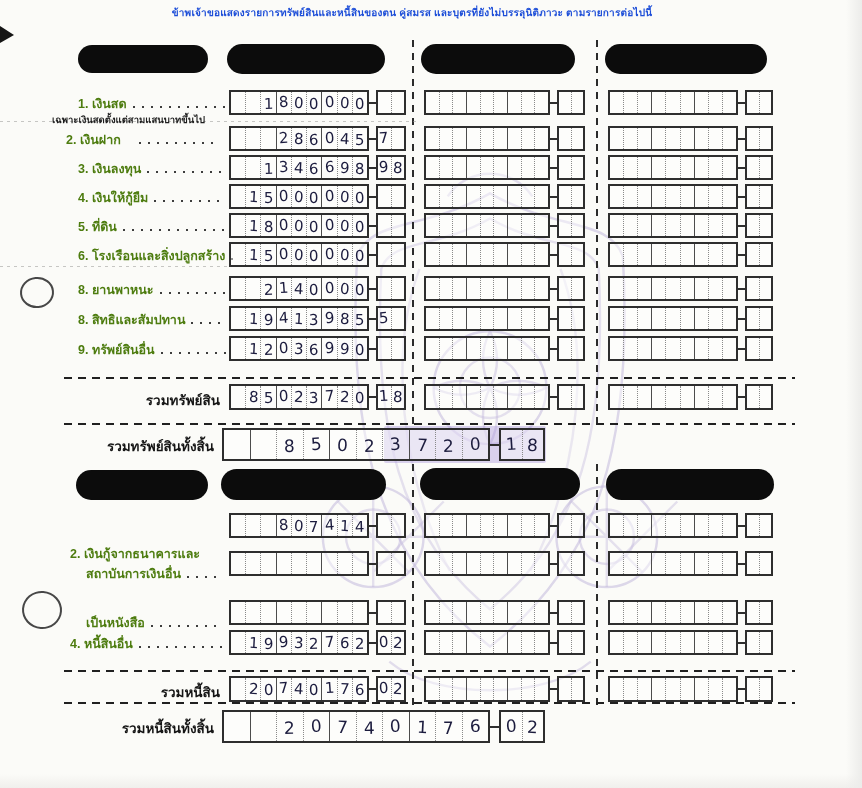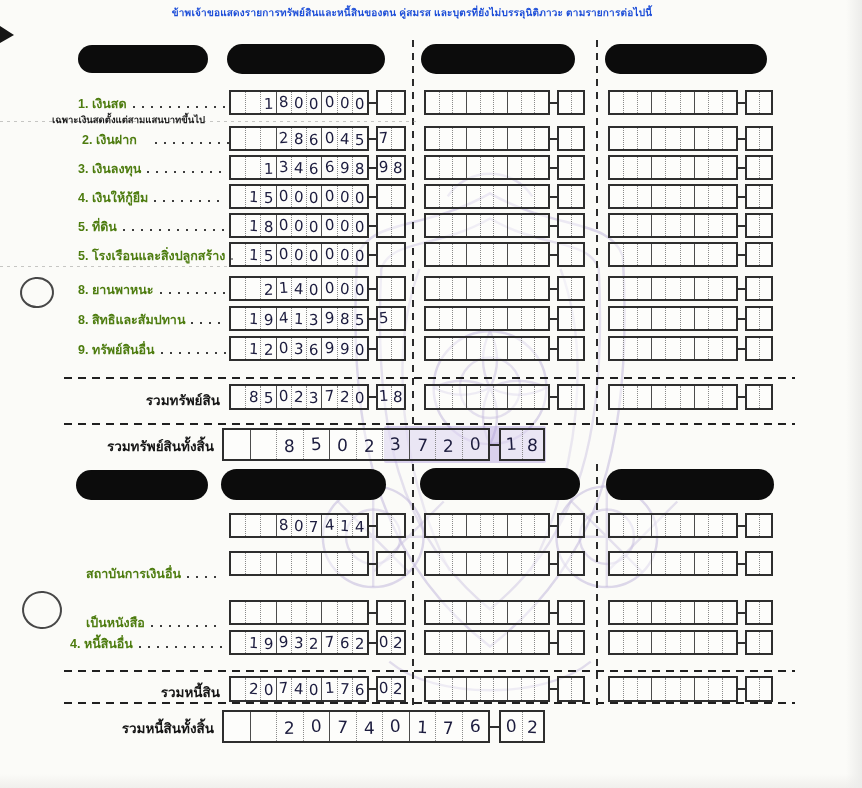--- a/index.html
+++ b/index.html
@@ -175,21 +175,21 @@
         <div class="cell"></div>
         <div class="cell"></div>
         <div class="cell"></div>
       </div>
       <div class="dashlink"></div>
       <div class="satbox" style="width: 28px;">
         <div class="cell"></div>
         <div class="cell"></div>
       </div>
     </div>
-    <div class="row-label" style="left: 82px; top: 129px; width: 150px; gap: 12px;">
+    <div class="row-label" style="left: 66px; top: 129px; width: 150px; gap: 12px;">
       <span class="txt">2. เงินฝาก</span>
       <div class="leader"></div>
     </div>
     <div class="bgroup" style="left: 229px; top: 126px; height: 25px;">
       <div class="mainbox" style="width: 140px;">
         <div class="cell"></div>
         <div class="cell"></div>
         <div class="cell s"></div>
         <div class="cell">
           <span class="hw r0">2</span>
@@ -472,21 +472,21 @@
         <div class="cell"></div>
         <div class="cell"></div>
       </div>
       <div class="dashlink"></div>
       <div class="satbox" style="width: 28px;">
         <div class="cell"></div>
         <div class="cell"></div>
       </div>
     </div>
     <div class="row-label" style="left: 78px; top: 245px; width: 150px;">
-      <span class="txt">5. โรงเรือนและสิ่งปลูกสร้าง</span>
+      <span class="txt">6. โรงเรือนและสิ่งปลูกสร้าง</span>
       <div class="leader"></div>
     </div>
     <div class="bgroup" style="left: 229px; top: 242px; height: 25px;">
       <div class="mainbox" style="width: 140px;">
         <div class="cell"></div>
         <div class="cell">
           <span class="hw r1">1</span>
         </div>
         <div class="cell s">
           <span class="hw r2">5</span>
@@ -948,20 +948,23 @@
         <div class="cell"></div>
         <div class="cell"></div>
         <div class="cell"></div>
       </div>
       <div class="dashlink"></div>
       <div class="satbox" style="width: 28px;">
         <div class="cell"></div>
         <div class="cell"></div>
       </div>
     </div>
+    <div class="row-label" style="left: 70px; top: 543px; width: 152px;">
+      <span class="txt">2. เงินกู้จากธนาคารและ</span>
+    </div>
     <div class="row-label" style="left: 86px; top: 563px; width: 136px;">
       <span class="txt">สถาบันการเงินอื่น</span>
       <div class="leader"></div>
     </div>
     <div class="bgroup" style="left: 229px; top: 551px; height: 25px;">
       <div class="mainbox" style="width: 140px;">
         <div class="cell"></div>
         <div class="cell"></div>
         <div class="cell s"></div>
         <div class="cell"></div>

